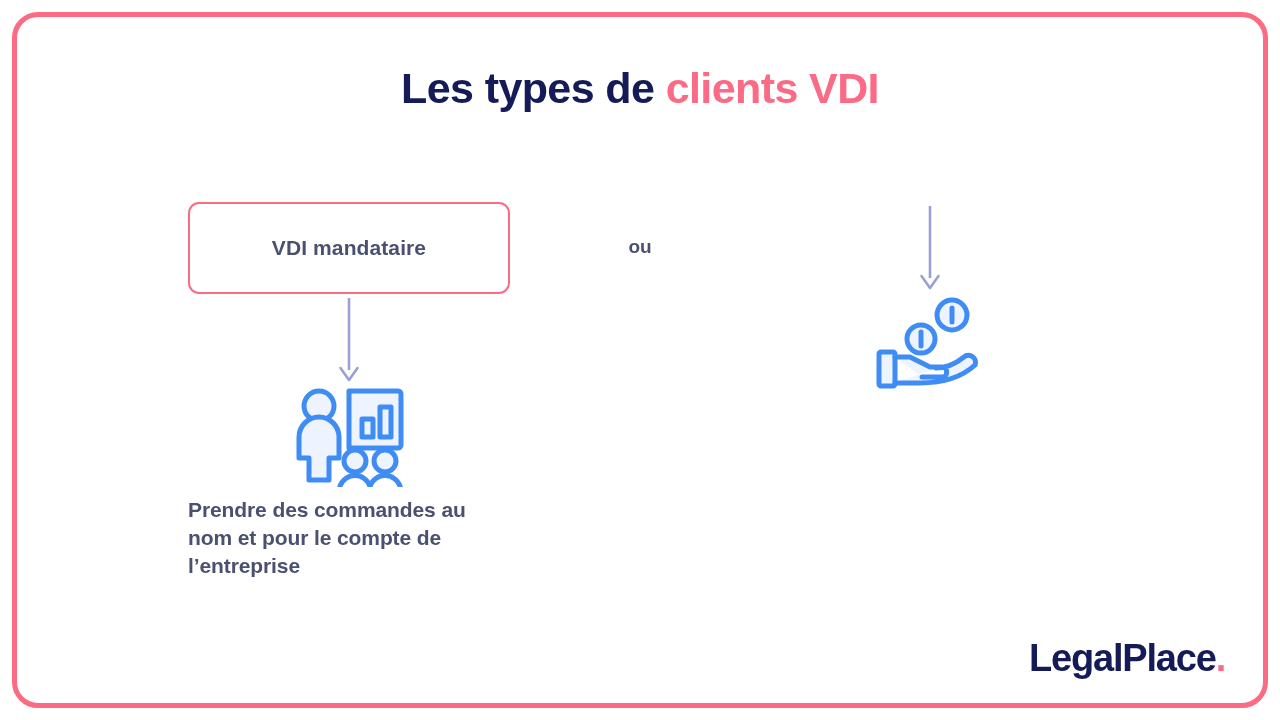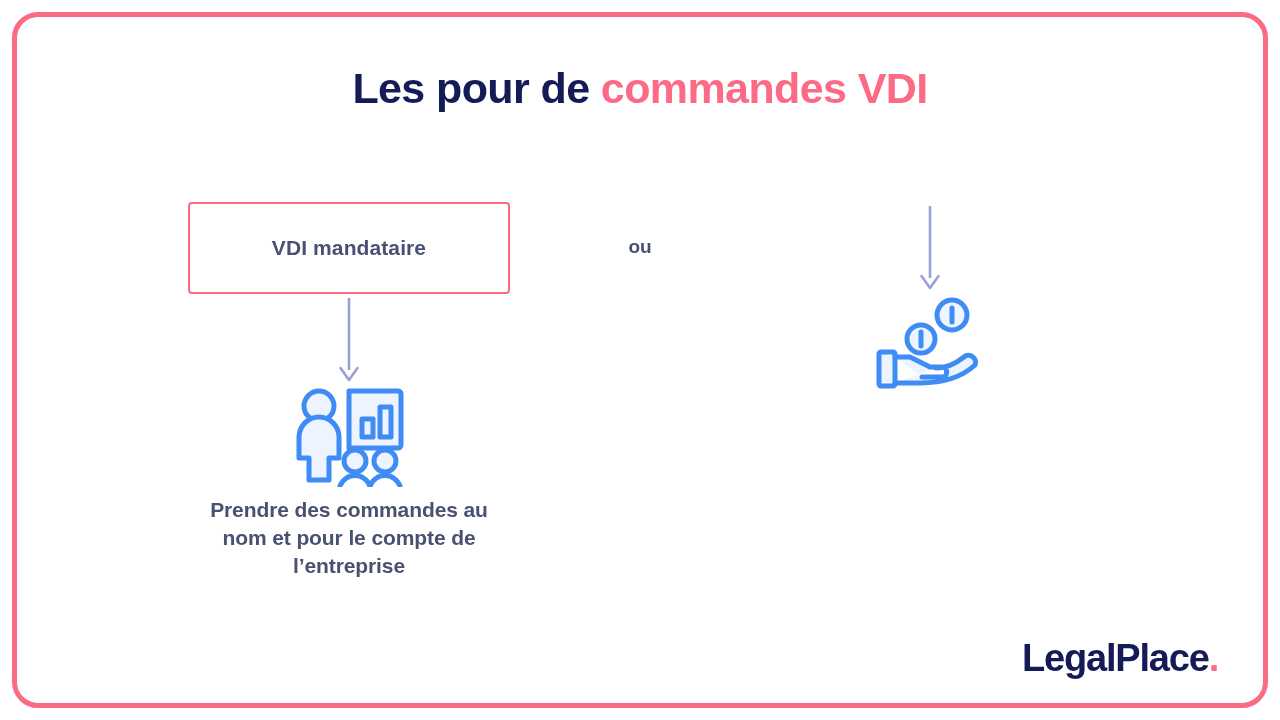--- a/index.html
+++ b/index.html
@@ -53,21 +53,21 @@
     top: 202px;
     width: 322px;
   }
   .branch-left  { left: 188px; }
   .branch-right { left: 769px; }
 
   .pill {
     width: 322px;
     height: 92px;
     border: 2.5px solid #fa6b84;
-    border-radius: 4px;
+    border-radius: 11px;
     background: #ffffff;
     display: flex;
     align-items: center;
     justify-content: center;
   }
   .pill-label {
     font-size: 21px;
     font-weight: bold;
     color: #4a5070;
     letter-spacing: 0.1px;
@@ -90,21 +90,20 @@
     height: 106px;
     display: flex;
     justify-content: center;
     align-items: center;
   }
 
   
   .caption {
     width: 322px;
     margin-top: 6px;
-    text-align: center;
     font-size: 21px;
     font-weight: bold;
     line-height: 1.34;
     color: #4a5070;
     letter-spacing: -0.1px;
   }
 
   
   .ou {
     position: absolute;
@@ -113,39 +112,39 @@
     width: 1280px;
     text-align: center;
     font-size: 19px;
     font-weight: bold;
     color: #4a5070;
   }
 
   
   .logo {
     position: absolute;
-    right: 62px;
+    right: 55px;
     bottom: 40px;
     font-size: 38px;
     font-weight: bold;
     letter-spacing: -1.2px;
     color: #141b57;
     white-space: nowrap;
   }
   .logo-dot { color: #fb6b85; }
 </style>
 </head>
 <body>
 
 <div id="infographic">
 
   <div class="outer-frame"></div>
 
   <div class="title">
-    <span class="title-navy">Les pour de </span><span class="title-pink">commandes VDI</span>
+    <span class="title-navy">Les types de </span><span class="title-pink">clients VDI</span>
   </div>
 
   <div class="ou">ou</div>
 
   <div class="branch branch-left">
 
     <div class="pill">
       <span class="pill-label">VDI mandataire</span>
     </div>
 

